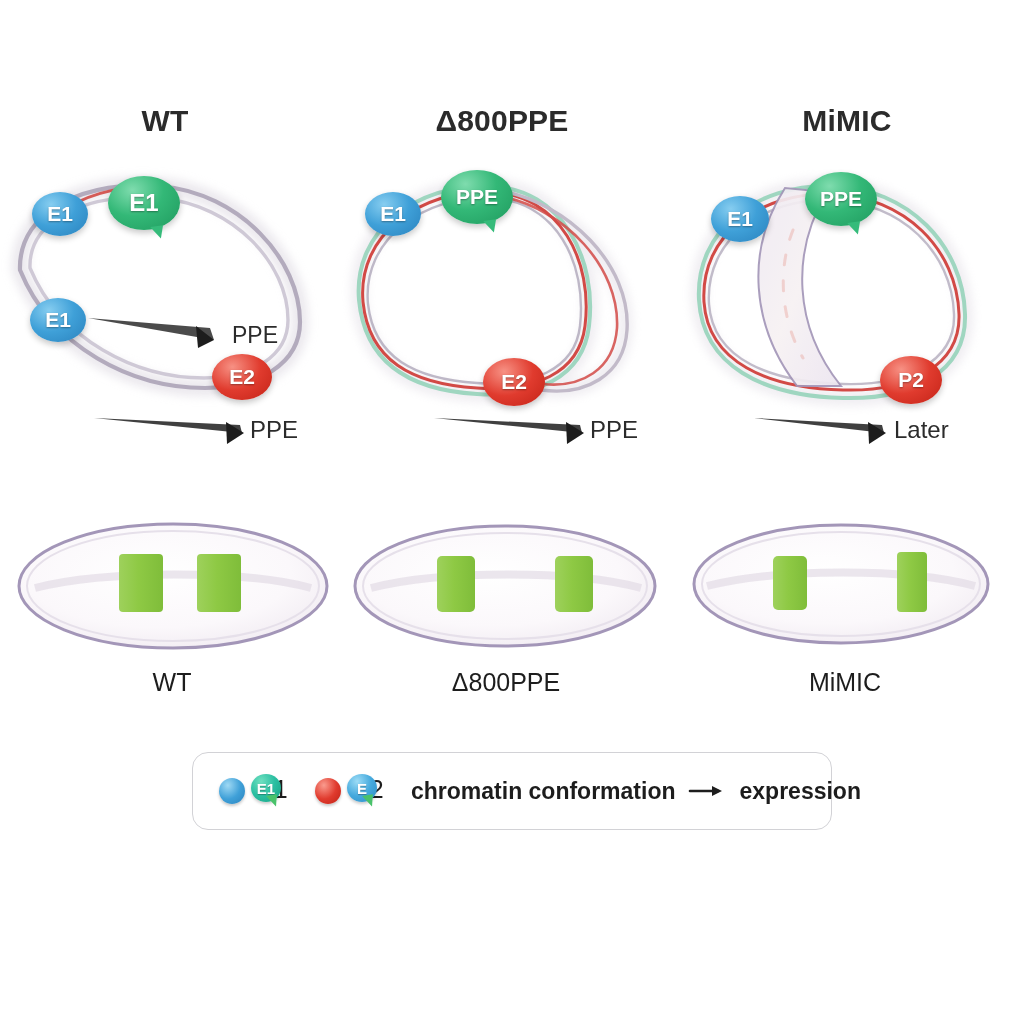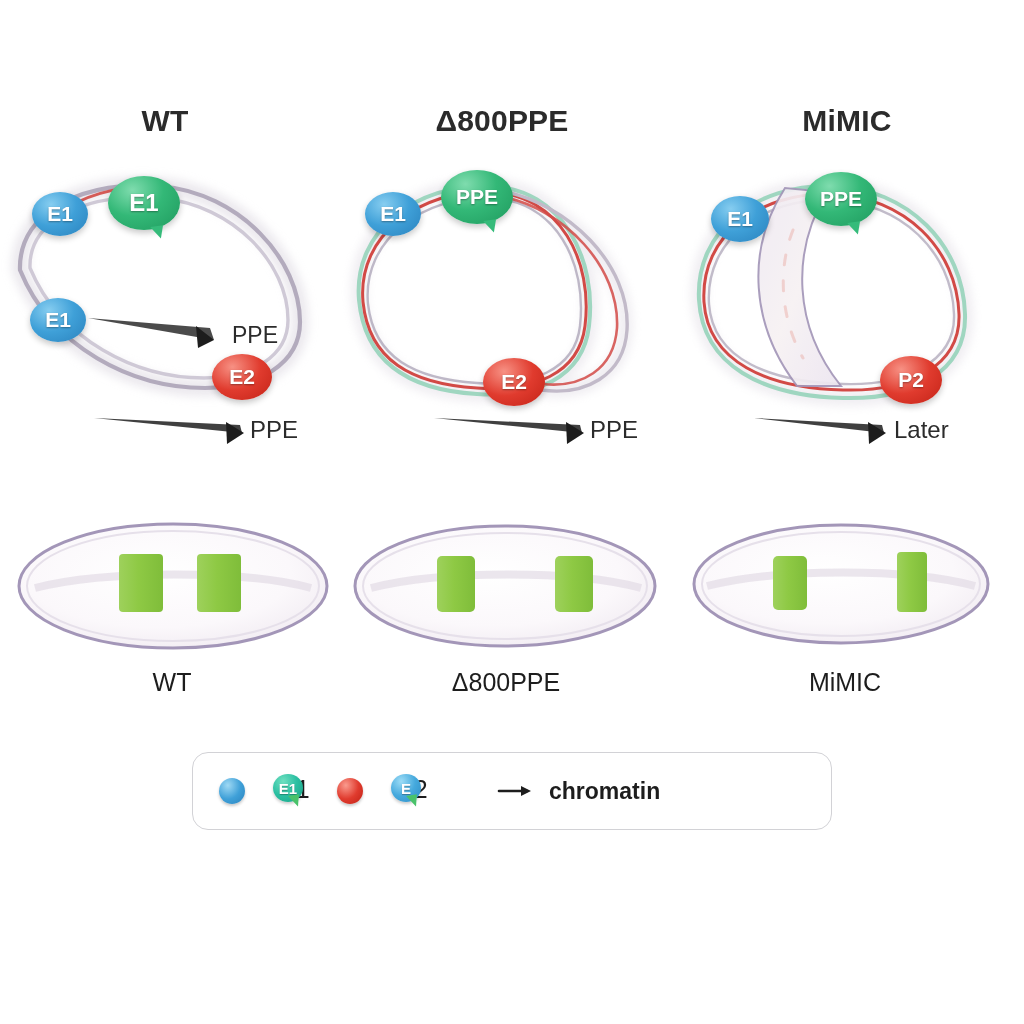--- a/index.html
+++ b/index.html
@@ -428,25 +428,26 @@
           <span class="ov-text">E2</span>
           <span class="ov-bubble blue">
             <span>E</span>
           </span>
           <span class="ov-tail"></span>
         </span>
       </div>
 
       <span class="gap-c"></span>
 
+      <span class="legend-text">chromatin conformation</span>
 
       <span class="legend-arrow">
         <svg width="40" height="16" viewBox="0 0 40 16">
           <path d="M2,8 L30,8" stroke="#1d1d1d" stroke-width="2.6" stroke-linecap="round"></path>
           <path d="M34,8 L24,3 L24,13 Z" fill="#1d1d1d"></path>
         </svg>
       </span>
 
-      <span class="legend-text">chromatin</span>
+      <span class="legend-text">expression</span>
     </div>
   </div>
 
 </div>
 
 </body></html>

